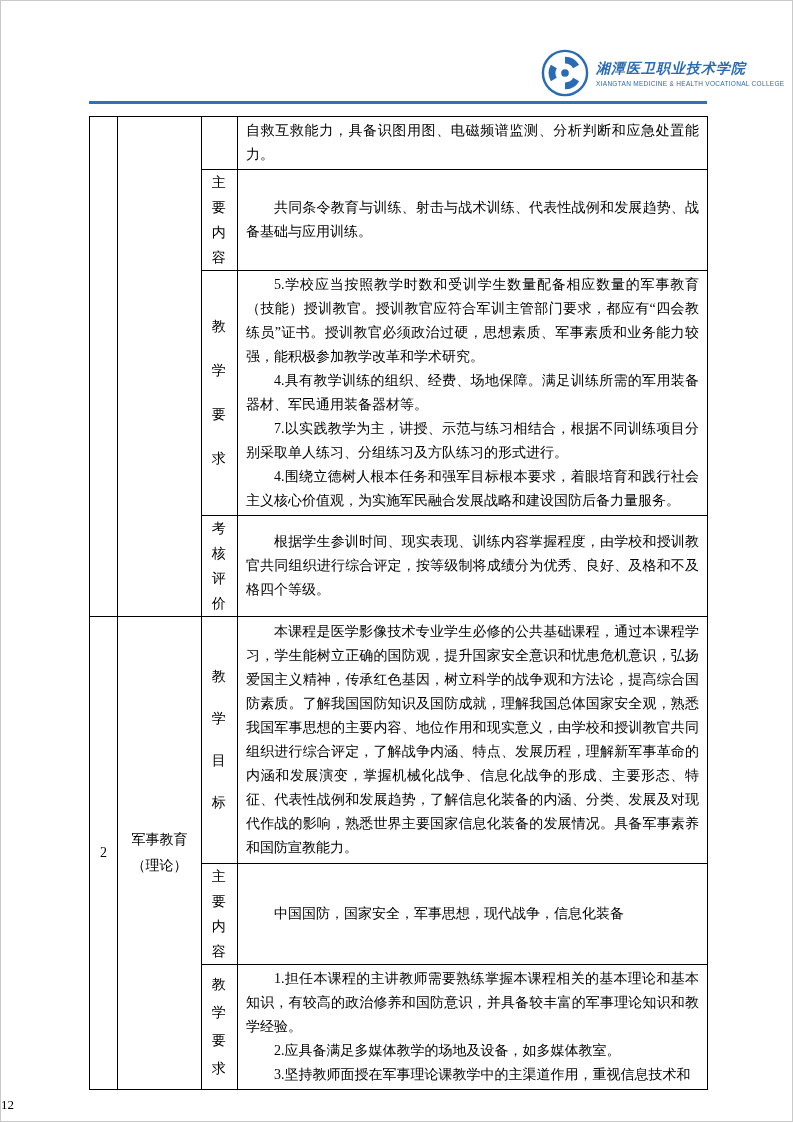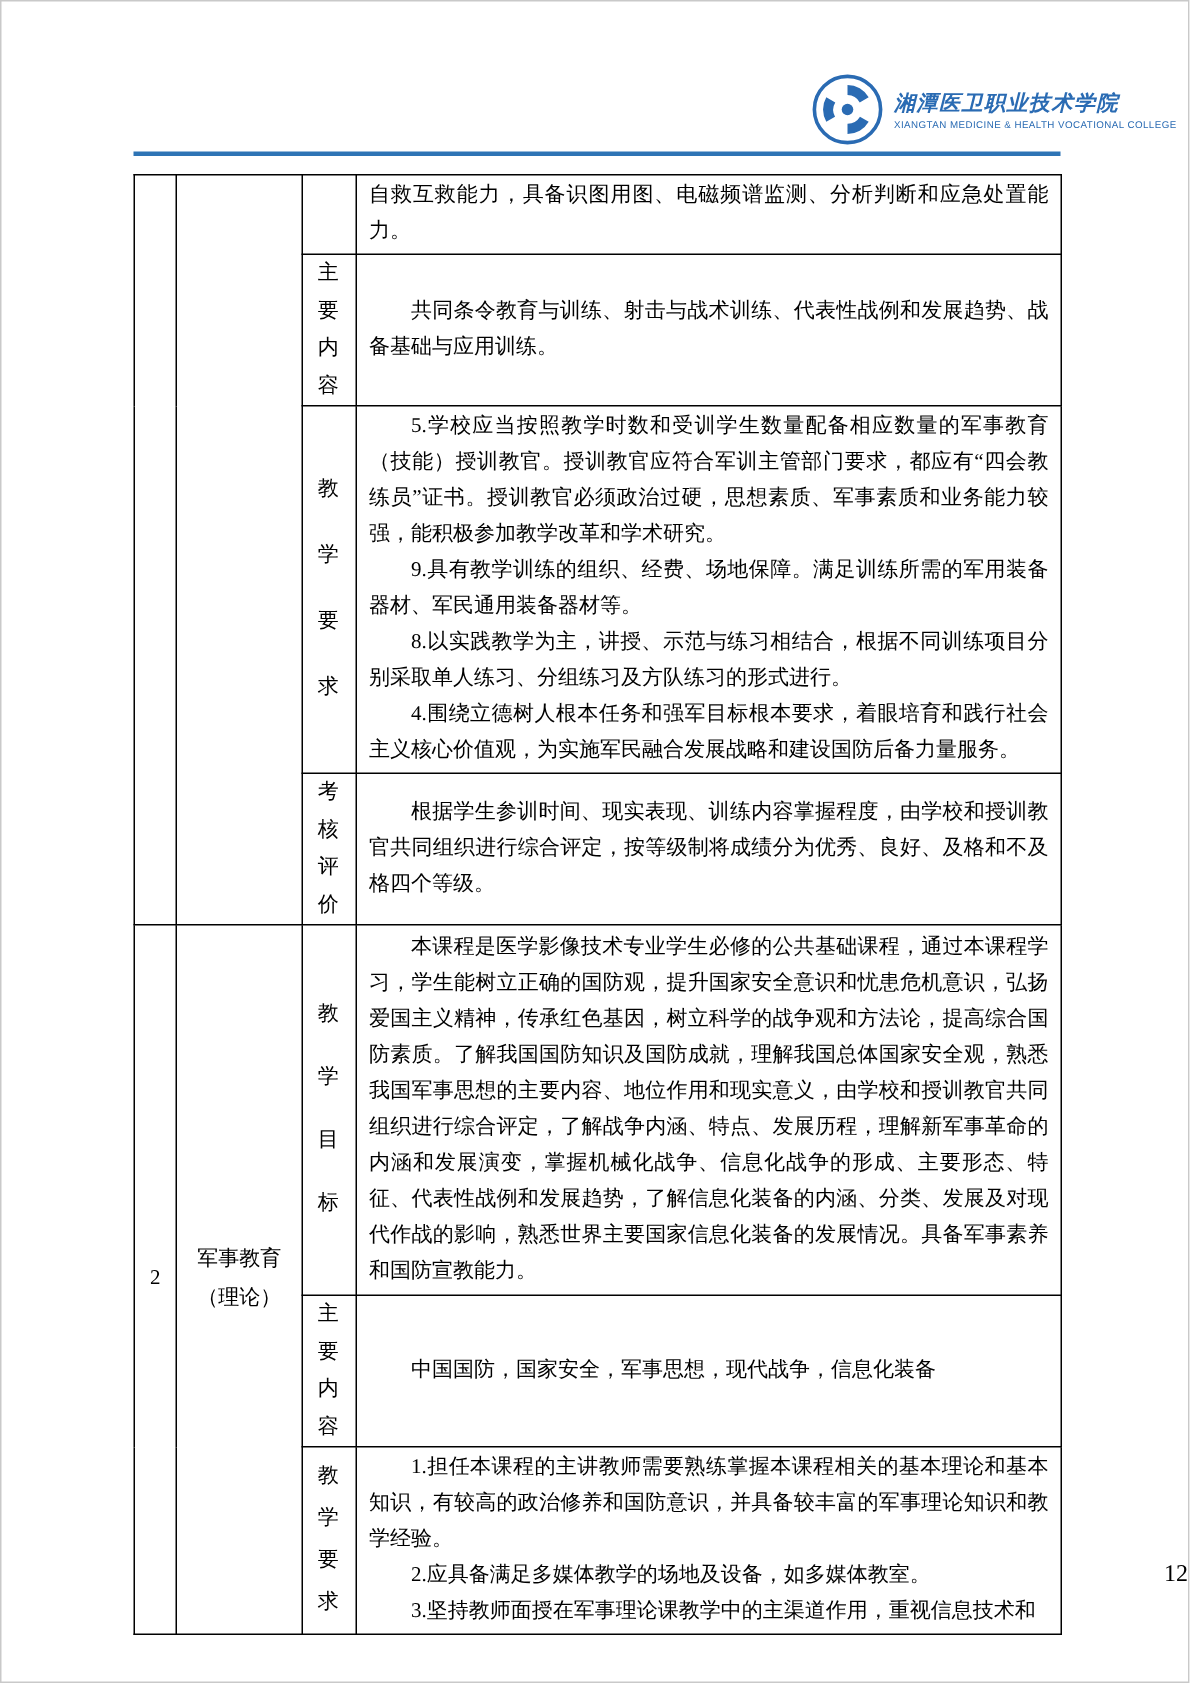--- a/index.html
+++ b/index.html
@@ -54,22 +54,22 @@
   }
   .vl-25 { line-height: 25px; }
   .vl-28 { line-height: 28px; }
   .vl-42 { line-height: 42px; }
   .vl-44 { line-height: 44px; }
   .num-cell { text-align: center; }
   .course-cell { text-align: center; line-height: 26px; }
 
   
   .footer-page {
-    position: absolute; top: 1040px; left: 0; width: 100%;
-    text-align: right; font-size: 16px;
+    position: absolute; top: 1096px; left: 0; width: 100%;
+    text-align: left; font-size: 13px;
   }
 </style>
 </head>
 <body>
 
 <div class="page">
 
   <div class="header">
     <div class="logo-wrap">
       <svg width="48" height="48" viewBox="0 0 50 50">
@@ -117,22 +117,22 @@
         <td class="content-cell">
           <p>共同条令教育与训练、射击与战术训练、代表性战例和发展趋势、战备基础与应用训练。</p>
         </td>
       </tr>
       <tr style="height:241px">
         <td class="vlabel-cell">
           <div class="vlabel vl-44">教学要求</div>
         </td>
         <td class="content-cell">
           <p>5.学校应当按照教学时数和受训学生数量配备相应数量的军事教育（技能）授训教官。授训教官应符合军训主管部门要求，都应有“四会教练员”证书。授训教官必须政治过硬，思想素质、军事素质和业务能力较强，能积极参加教学改革和学术研究。</p>
-          <p>9.具有教学训练的组织、经费、场地保障。满足训练所需的军用装备器材、军民通用装备器材等。</p>
-          <p>8.以实践教学为主，讲授、示范与练习相结合，根据不同训练项目分别采取单人练习、分组练习及方队练习的形式进行。</p>
+          <p>4.具有教学训练的组织、经费、场地保障。满足训练所需的军用装备器材、军民通用装备器材等。</p>
+          <p>7.以实践教学为主，讲授、示范与练习相结合，根据不同训练项目分别采取单人练习、分组练习及方队练习的形式进行。</p>
           <p>4.围绕立德树人根本任务和强军目标根本要求，着眼培育和践行社会主义核心价值观，为实施军民融合发展战略和建设国防后备力量服务。</p>
         </td>
       </tr>
       <tr style="height:97px">
         <td class="vlabel-cell">
           <div class="vlabel vl-25">考核评价</div>
         </td>
         <td class="content-cell">
           <p>根据学生参训时间、现实表现、训练内容掌握程度，由学校和授训教官共同组织进行综合评定，按等级制将成绩分为优秀、良好、及格和不及格四个等级。</p>
         </td>

